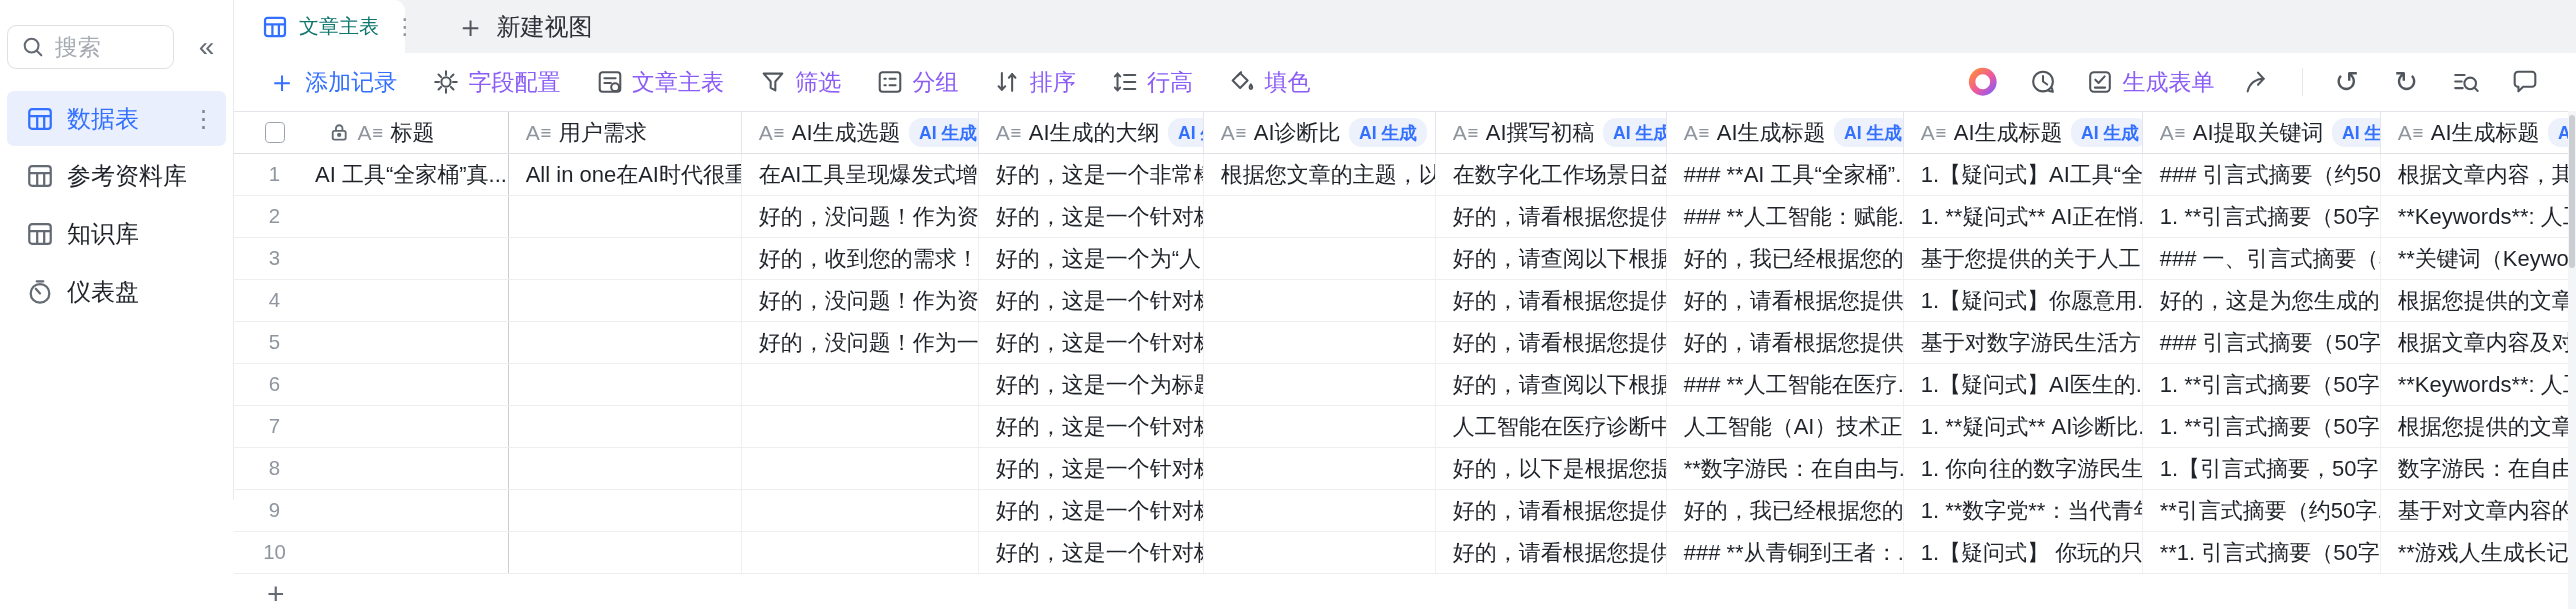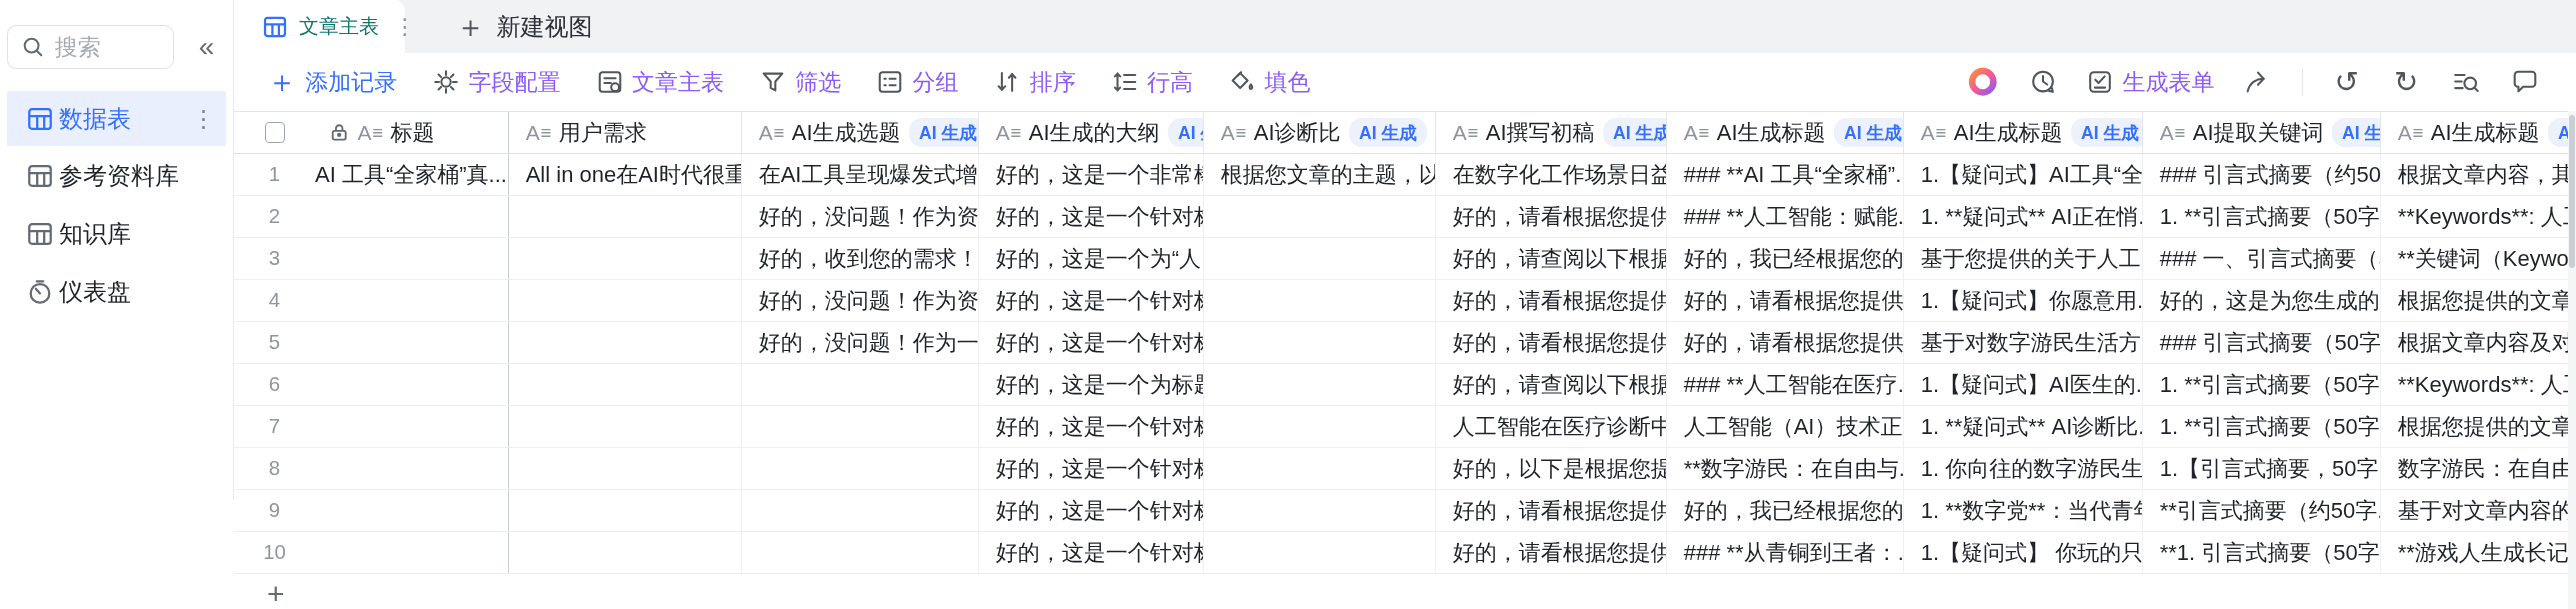--- a/index.html
+++ b/index.html
@@ -7,21 +7,21 @@
   body { font-family:"Liberation Sans","DejaVu Sans",sans-serif; color:#1F2329; background:#fff; }
   #app { position:absolute; inset:0; width:2576px; height:609px; background:#fff; }
 
   
   #sidebar { position:absolute; left:0; top:0; width:234px; height:500px; background:#fff; border-right:0.9px solid #E8EAEC; }
   .search-box { position:absolute; left:7.4px; top:25px; width:167px; height:44px; border:0.9px solid #DEE0E3; border-radius:9.3px; display:flex; align-items:center; padding-left:13px; gap:9.3px; background:#fff; }
   .search-box input { border:none; outline:none; width:102px; font-size:23px; color:#1F2329; font-family:inherit; background:transparent; }
   .search-box input::placeholder { color:#A7ABB3; }
   .collapse-btn { position:absolute; left:188px; top:28px; width:37px; height:37px; display:flex; align-items:center; justify-content:center; font-size:28px; color:#646A73; cursor:pointer; }
   #side-items { position:absolute; left:7.4px; top:91px; width:219px; }
-  .side-item { height:55px; margin-bottom:2.8px; border-radius:2px; display:flex; align-items:center; padding:0 13px 0 18.5px; gap:5px; color:#1F2329; font-size:24px; cursor:pointer; }
+  .side-item { height:55px; margin-bottom:2.8px; border-radius:7px; display:flex; align-items:center; padding:0 13px 0 18.5px; gap:13px; color:#1F2329; font-size:24px; cursor:pointer; }
   .side-item .s-icon { width:28px; height:28px; flex:0 0 28px; color:#646A73; }
   .side-item.selected { background:#E9EFFC; color:#3370FF; }
   .side-item.selected .s-icon { color:#3370FF; }
   .side-item .s-label { flex:1 1 auto; white-space:nowrap; overflow:hidden; }
   .side-more { color:#7B8794; font-size:24px; width:22px; text-align:center; }
 
   
   #tabbar { position:absolute; left:234px; top:0; right:0; height:53px; background:#F0F2F4; }
   .view-tab { position:absolute; left:0; top:0; width:171px; height:53px; background:#fff; border-radius:0 11px 0 0; display:flex; align-items:center; padding-left:28px; gap:11px; cursor:pointer; }
   .view-tab .vt-label { font-size:20px; color:#0f766e; font-weight:400; white-space:nowrap; }

